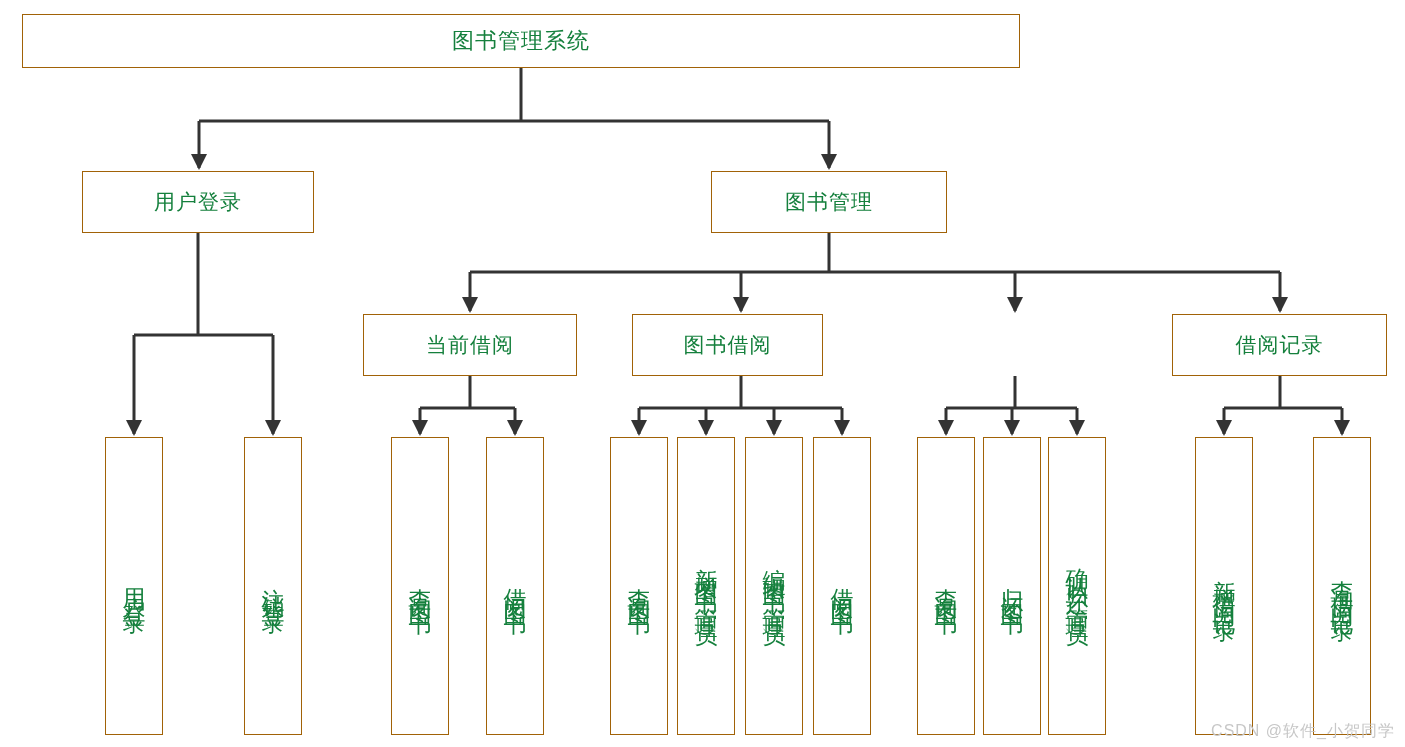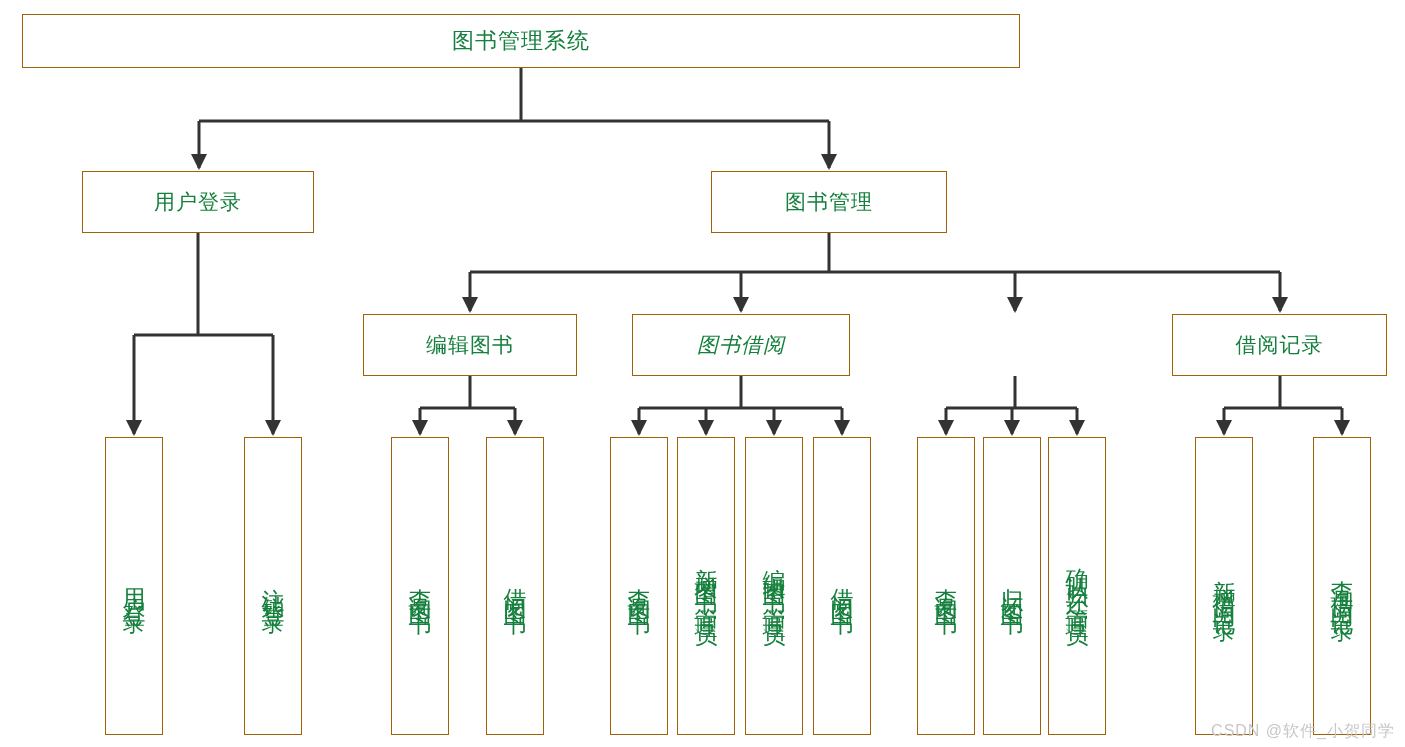--- a/index.html
+++ b/index.html
@@ -121,22 +121,22 @@
       <line class="ln" x1="1224" y1="408" x2="1224" y2="434" marker-end="url(#arrow)"></line>
       <line class="ln" x1="1342" y1="408" x2="1342" y2="434" marker-end="url(#arrow)"></line>
     </g>
   </svg>
 
   <div class="node hbox root" style="left:22px; top:14px; width:998px; height:54px;">图书管理系统</div>
 
   <div class="node hbox" style="left:82px; top:171px; width:232px; height:62px;">用户登录</div>
   <div class="node hbox" style="left:711px; top:171px; width:236px; height:62px;">图书管理</div>
 
-  <div class="node hbox" style="left:363px; top:314px; width:214px; height:62px;">编辑图书</div>
-  <div class="node hbox" style="left:632px; top:314px; width:218px; height:62px;font-style:italic;">图书借阅</div>
+  <div class="node hbox" style="left:363px; top:314px; width:214px; height:62px;">当前借阅</div>
+  <div class="node hbox" style="left:632px; top:314px; width:191px; height:62px;">图书借阅</div>
   <div class="node hbox" style="left:1172px; top:314px; width:215px; height:62px;">借阅记录</div>
 
   <div class="node vbox" style="left:105px; top:437px; width:58px; height:298px;">用户登录</div>
   <div class="node vbox" style="left:244px; top:437px; width:58px; height:298px;">注销登录</div>
 
   <div class="node vbox" style="left:391px; top:437px; width:58px; height:298px;">查询图书</div>
   <div class="node vbox" style="left:486px; top:437px; width:58px; height:298px;">借阅图书</div>
 
   <div class="node vbox" style="left:610px; top:437px; width:58px; height:298px;">查询图书</div>
   <div class="node vbox" style="left:677px; top:437px; width:58px; height:298px;">新增图书（管理员）</div>

